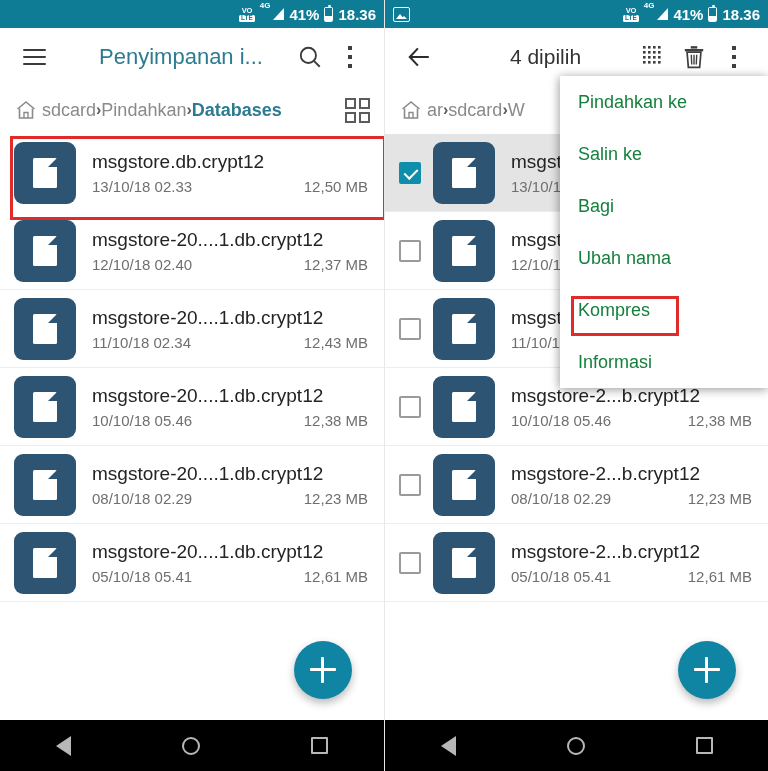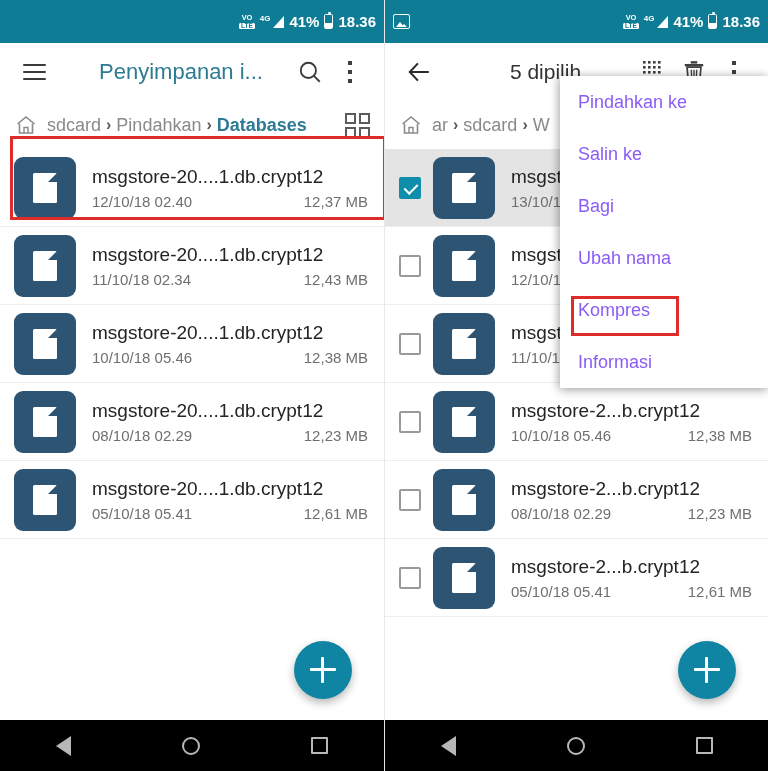--- a/index.html
+++ b/index.html
@@ -8,22 +8,22 @@
     background: #ffffff;
     font-family: "Liberation Sans", sans-serif;
     overflow: hidden;
   }
   .screen { position: relative; width: 768px; height: 771px; display: flex; }
   .panel { position: relative; width: 384px; height: 771px; background: #ffffff; overflow: hidden; }
   .panel.right { border-left: 1px solid #e8e8e8; }
 
   
   .statusbar {
-    height: 43px; background: #0f7c96; color: #ffffff;
-    display: flex; align-items: center; padding: 0 8px;
+    height: 28px; background: #0f7c96; color: #ffffff;
+    display: flex; padding: 0 8px;
     font-size: 15px; font-weight: bold;
   }
   .sb-left { display: flex; align-items: center; gap: 6px; flex: 1; }
   .sb-right { display: flex; align-items: center; gap: 5px; }
   .gallery-icon {
     width: 17px; height: 15px; border: 1.6px solid #ffffff; border-radius: 2px;
     position: relative;
   }
   .gallery-icon::before {
     content: ""; position: absolute; left: 2px; bottom: 1.5px;
@@ -80,21 +80,21 @@
     border-radius: 1px; margin: 4.5px 0;
   }
   .kebab { display: flex; flex-direction: column; gap: 4.5px; align-items: center; }
   .kebab i { width: 4.5px; height: 4.5px; background: #3f3f3f; display: block; }
 
   
   .crumbbar {
     height: 48px; display: flex; align-items: center; padding: 0 14px;
     font-size: 18px; color: #8a8a8a; gap: 6px; position: relative;
   }
-  .crumbbar .path { flex: 1; display: flex; align-items: center; gap: 5px;
+  .crumbbar .path { flex: 1; display: flex; align-items: center; 
     white-space: nowrap; overflow: hidden; }
   .crumbbar .sep { color: #5a5a5a; font-weight: bold; font-size: 16px; }
   .crumbbar .cur { color: #2d7b92; font-weight: bold; }
   .home-icon { width: 24px; height: 24px; flex-shrink: 0; margin-right: 4px;}
   .grid-icon { display: grid; grid-template-columns: 11px 11px;
     grid-template-rows: 11px 11px; gap: 3px; flex-shrink: 0; }
   .grid-icon i { border: 2px solid #5b5b5b; display: block; }
 
   
   .list { position: relative; }
@@ -149,21 +149,21 @@
   }
 
   
   .menu {
     position: absolute; right: 0; top: 76px; width: 208px;
     background: #ffffff; z-index: 20;
     box-shadow: 0 2px 10px rgba(0,0,0,0.30), -2px 0 8px rgba(0,0,0,0.12);
   }
   .menu-item {
     height: 52px; display: flex; align-items: center; padding: 0 18px;
-    font-size: 18px; color: #8b5cf6;
+    font-size: 18px; color: #15803d;
   }
 
   
   .fab {
     position: absolute; right: 32px; bottom: 72px;
     width: 58px; height: 58px; border-radius: 50%; background: #0f85a3;
     box-shadow: 0 4px 8px rgba(0,0,0,0.28);
     display: flex; align-items: center; justify-content: center; z-index: 10;
   }
   .fab .plus { position: relative; width: 26px; height: 26px; }
@@ -251,20 +251,32 @@
       </div>
       <span class="grid-icon">
           <i></i>
           <i></i>
           <i></i>
           <i></i>
         </span>
     </div>
 
     <div class="list">
+      <div class="row firstrow">
+        <div class="fileicon">
+            <div class="doc"></div>
+          </div>
+        <div class="meta">
+          <div class="fname">msgstore.db.crypt12</div>
+          <div class="subline">
+            <span class="fdate">13/10/18 02.33</span>
+            <span class="fsize">12,50 MB</span>
+          </div>
+        </div>
+      </div>
       <div class="row">
         <div class="fileicon">
             <div class="doc"></div>
           </div>
         <div class="meta">
           <div class="fname">msgstore-20....1.db.crypt12</div>
           <div class="subline">
             <span class="fdate">12/10/18 02.40</span>
             <span class="fsize">12,37 MB</span>
           </div>
@@ -352,21 +364,21 @@
       </div>
     </div>
 
     <div class="appbar">
       <div class="icon-btn">
         <svg width="26" height="26" viewBox="0 0 24 24">
           <line x1="3.5" y1="12" x2="21" y2="12" stroke="#2b2b2b" stroke-width="1.9"></line>
           <polyline points="11,4 3.5,12 11,20" fill="none" stroke="#2b2b2b" stroke-width="1.9"></polyline>
         </svg>
       </div>
-      <div class="title dark">5 dipilih</div>
+      <div class="title dark">4 dipilih</div>
       <div class="icon-btn">
         <svg width="26" height="26" viewBox="0 0 26 26">
           <g fill="#3f3f3f">
             <rect x="2" y="2" width="2.6" height="2.6"></rect>
               <rect x="7" y="2" width="2.6" height="2.6"></rect>
             <rect x="12" y="2" width="2.6" height="2.6"></rect>
               <rect x="17" y="2" width="2.6" height="2.6"></rect>
             <rect x="2" y="7" width="2.6" height="2.6"></rect>
               <rect x="7" y="7" width="2.6" height="2.6"></rect>
             <rect x="12" y="7" width="2.6" height="2.6"></rect>

